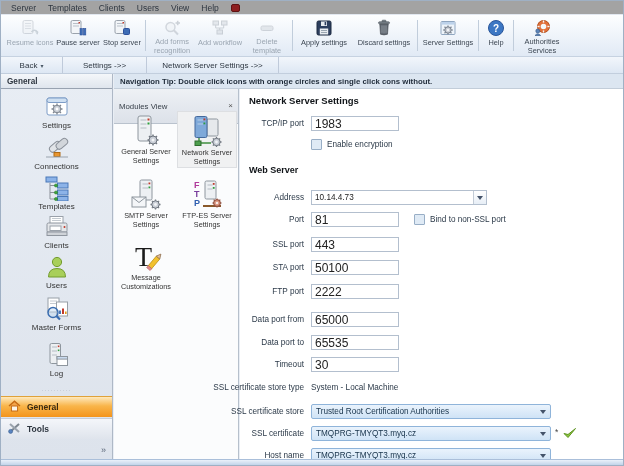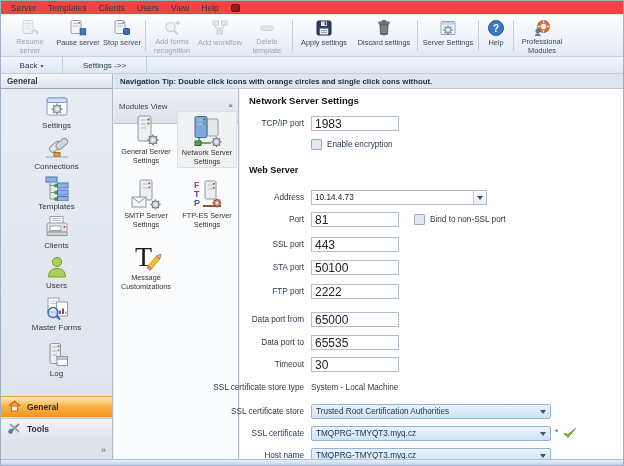--- a/index.html
+++ b/index.html
@@ -1,20 +1,20 @@
 <!DOCTYPE html>
 <html><head>
 <meta charset="utf-8">
 <style>
   html,body{margin:0;padding:0;background:#cfd8e4;}
   #app{position:relative;width:624px;height:466px;background:#e9eef5;font-family:"Liberation Sans",sans-serif;overflow:hidden;border:1px solid #9fb0c4;box-sizing:border-box;}
   #app *{box-sizing:border-box;}
 
   
-  .menubar{position:absolute;left:0;top:0;right:0;height:14px;background:#ef4444;border-bottom:1px solid #e2e8f0;display:flex;align-items:center;gap:12px;padding-left:10px;font-size:8.5px;color:#2e3640;}
+  .menubar{position:absolute;left:0;top:0;right:0;height:14px;background:#a3a3a3;border-bottom:1px solid #e2e8f0;display:flex;align-items:center;gap:12px;padding-left:10px;font-size:8.5px;color:#2e3640;}
   .menu-item{cursor:default;}
   .menu-status{width:9px;height:8px;background:#8e1f1f;border:1px solid #5e1212;border-radius:2px;}
 
   
   .toolbar{position:absolute;top:14px;left:0;right:0;height:42px;background:linear-gradient(#fdfeff,#e1eaf5);border-bottom:1px solid #c6d2e1;display:flex;align-items:stretch;padding:1px 0 1px 4px;}
   .tbtn{display:flex;flex-direction:column;align-items:center;justify-content:flex-start;font-size:7.4px;line-height:1.12;color:#3c4652;text-align:center;padding-top:2px;}
   .tbtn .ic{height:20px;display:flex;align-items:center;justify-content:center;margin-bottom:1px;}
   .tbtn.disabled{color:#9aa5b1;}
   .tbtn.disabled svg{opacity:.45;}
   .tsep{width:1px;background:#c1cddb;margin:4px 2px;}
@@ -84,21 +84,21 @@
     <div class="tbtn disabled" style="width:50px">
       <span class="ic">
         <svg width="18" height="18" viewBox="0 0 18 18">
             <rect x="2" y="1.5" width="10" height="13" rx="1.5" fill="#eef1f4" stroke="#a7aeb8"></rect>
             <line x1="4" y1="4.5" x2="10" y2="4.5" stroke="#b9c0c9"></line>
             <line x1="4" y1="7" x2="10" y2="7" stroke="#b9c0c9"></line>
             <line x1="4" y1="9.5" x2="10" y2="9.5" stroke="#b9c0c9"></line>
             <path d="M10.5 13 q3 -3.5 6 0 M14.5 12.5 l2 .7 l-.6 2" fill="none" stroke="#9aa7b1" stroke-width="1.6"></path>
           </svg>
       </span>
-      <span>Resume server</span>
+      <span>Resume icons</span>
     </div>
     <div class="tbtn" style="width:46px">
       <span class="ic">
         <svg width="18" height="18" viewBox="0 0 18 18">
             <rect x="2" y="1.5" width="10" height="13" rx="1.5" fill="#f2f5f8" stroke="#9aa2ac"></rect>
             <line x1="4" y1="4.5" x2="10" y2="4.5" stroke="#b9c0c9"></line>
             <line x1="4" y1="7" x2="10" y2="7" stroke="#b9c0c9"></line>
             <rect x="9.5" y="3" width="1.5" height="1.5" fill="#c0392b"></rect>
             <rect x="11" y="9.5" width="2.4" height="6.5" fill="#3e6db5" stroke="#2d519c" stroke-width=".6"></rect>
             <rect x="14.4" y="9.5" width="2.4" height="6.5" fill="#3e6db5" stroke="#2d519c" stroke-width=".6"></rect>
@@ -210,31 +210,34 @@
             <g stroke="#f4f7f9" stroke-width="1.4">
               <line x1="10.5" y1="1.5" x2="10.5" y2="3.6"></line>
               <line x1="10.5" y1="11.4" x2="10.5" y2="13.5"></line>
               <line x1="4.5" y1="7.5" x2="6.6" y2="7.5"></line>
               <line x1="14.4" y1="7.5" x2="16.5" y2="7.5"></line>
             </g>
             <circle cx="4.8" cy="12" r="2" fill="#5b84b8" stroke="#3c5f8e" stroke-width=".7"></circle>
             <path d="M2 16.5 q2.8 -3.4 5.6 0 Z" fill="#5b84b8" stroke="#3c5f8e" stroke-width=".7"></path>
           </svg>
       </span>
-      <span>Professional Modules</span>
+      <span>Authorities Services</span>
     </div>
   </div>
 
   <div class="crumbbar">
     <div class="crumb" style="width:62px">
       <span>Back</span>
       <span style="font-size:6px;color:#4a5866">▾</span>
     </div>
     <div class="crumb" style="width:84px">
       <span>Settings -&gt;&gt;</span>
+    </div>
+    <div class="crumb" style="width:132px">
+      <span>Network Server Settings -&gt;&gt;</span>
     </div>
   </div>
 
   <div class="navtip">
     <span>Navigation Tip: Double click icons with orange circles and single click cons without.</span>
   </div>
 
   <div class="sidepanel">
     <div class="side-header">
       <span>General</span>

